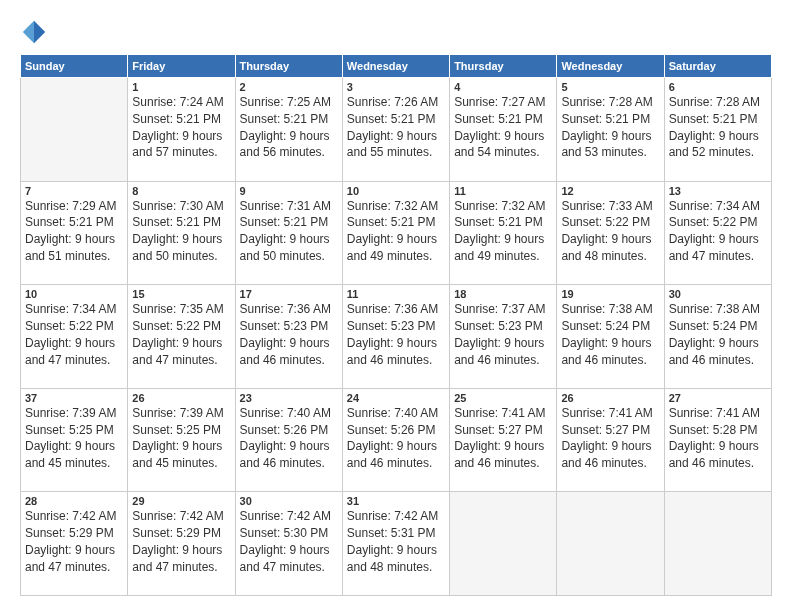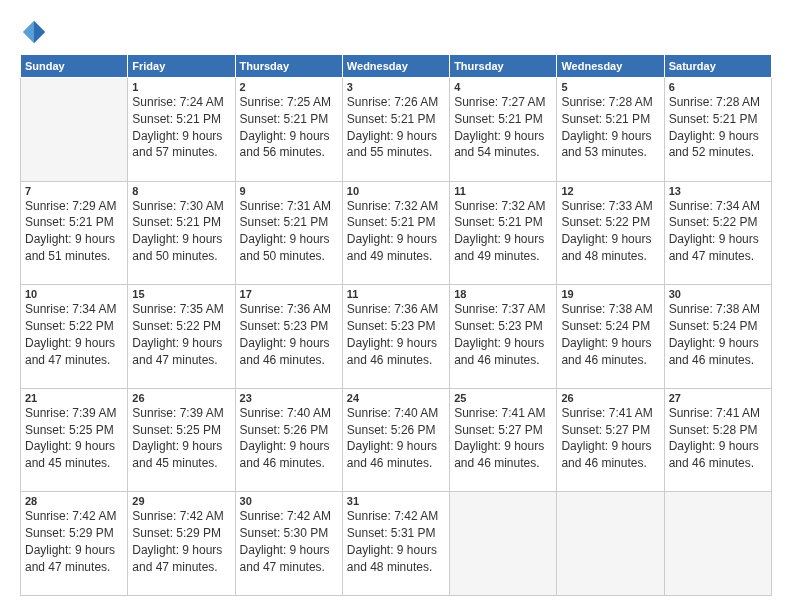--- a/index.html
+++ b/index.html
@@ -217,21 +217,21 @@
             <span class="day-number">19</span>
             <div class="day-detail">Sunrise: 7:38 AM<br>Sunset: 5:24 PM<br>Daylight: 9 hours and 46 minutes.</div>
           </td>
           <td>
             <span class="day-number">30</span>
             <div class="day-detail">Sunrise: 7:38 AM<br>Sunset: 5:24 PM<br>Daylight: 9 hours and 46 minutes.</div>
           </td>
         </tr>
         <tr>
           <td>
-            <span class="day-number">21</span>
+            <span class="day-number">37</span>
             <div class="day-detail">Sunrise: 7:39 AM<br>Sunset: 5:25 PM<br>Daylight: 9 hours and 45 minutes.</div>
           </td>
           <td>
             <span class="day-number">26</span>
             <div class="day-detail">Sunrise: 7:39 AM<br>Sunset: 5:25 PM<br>Daylight: 9 hours and 45 minutes.</div>
           </td>
           <td>
             <span class="day-number">23</span>
             <div class="day-detail">Sunrise: 7:40 AM<br>Sunset: 5:26 PM<br>Daylight: 9 hours and 46 minutes.</div>
           </td>

